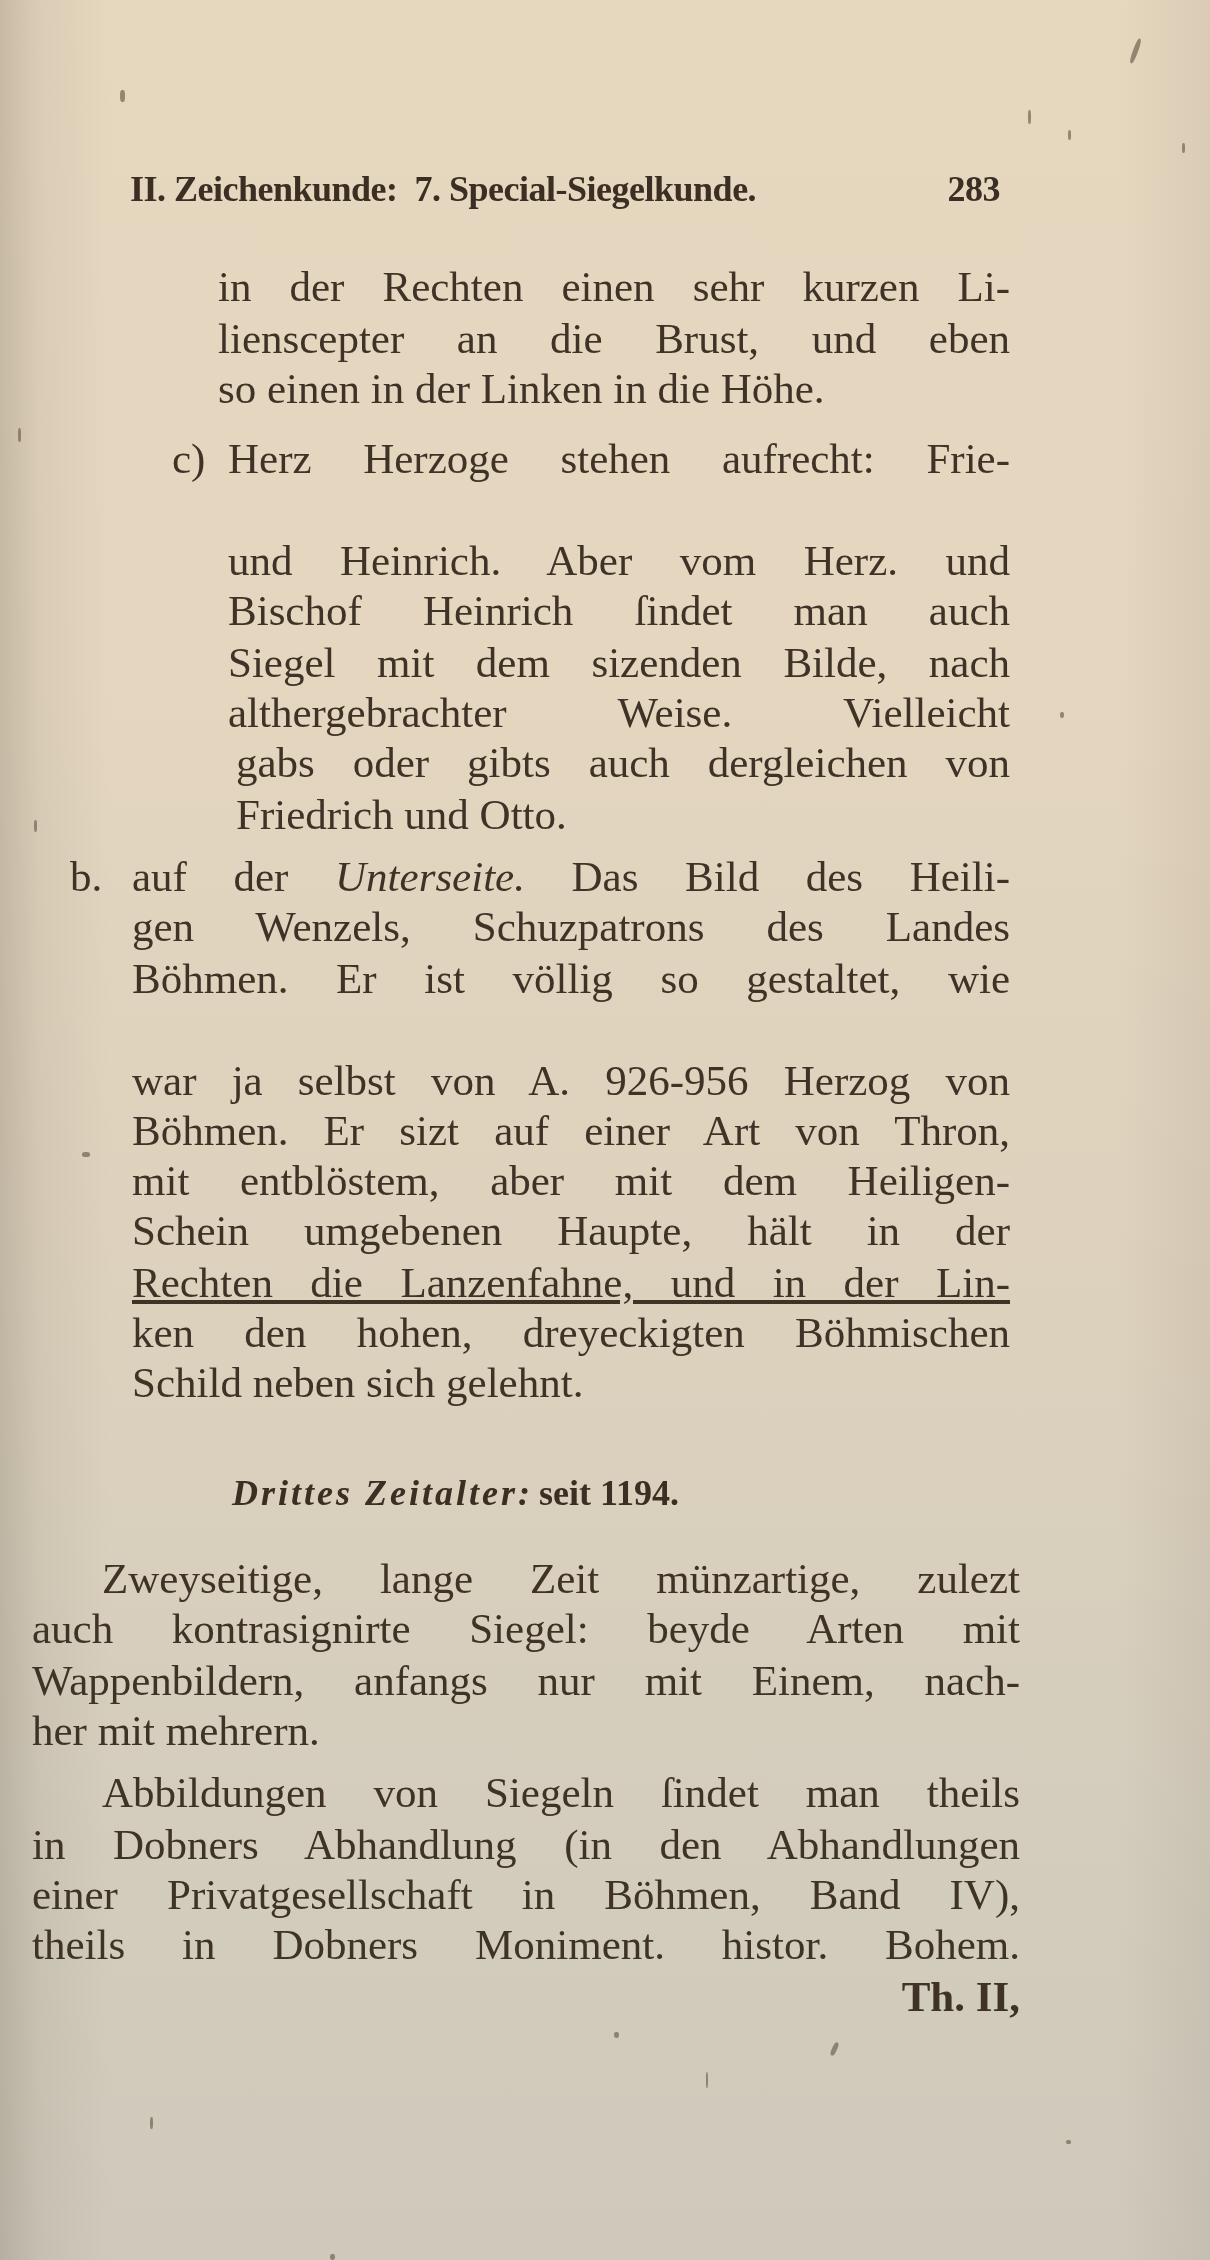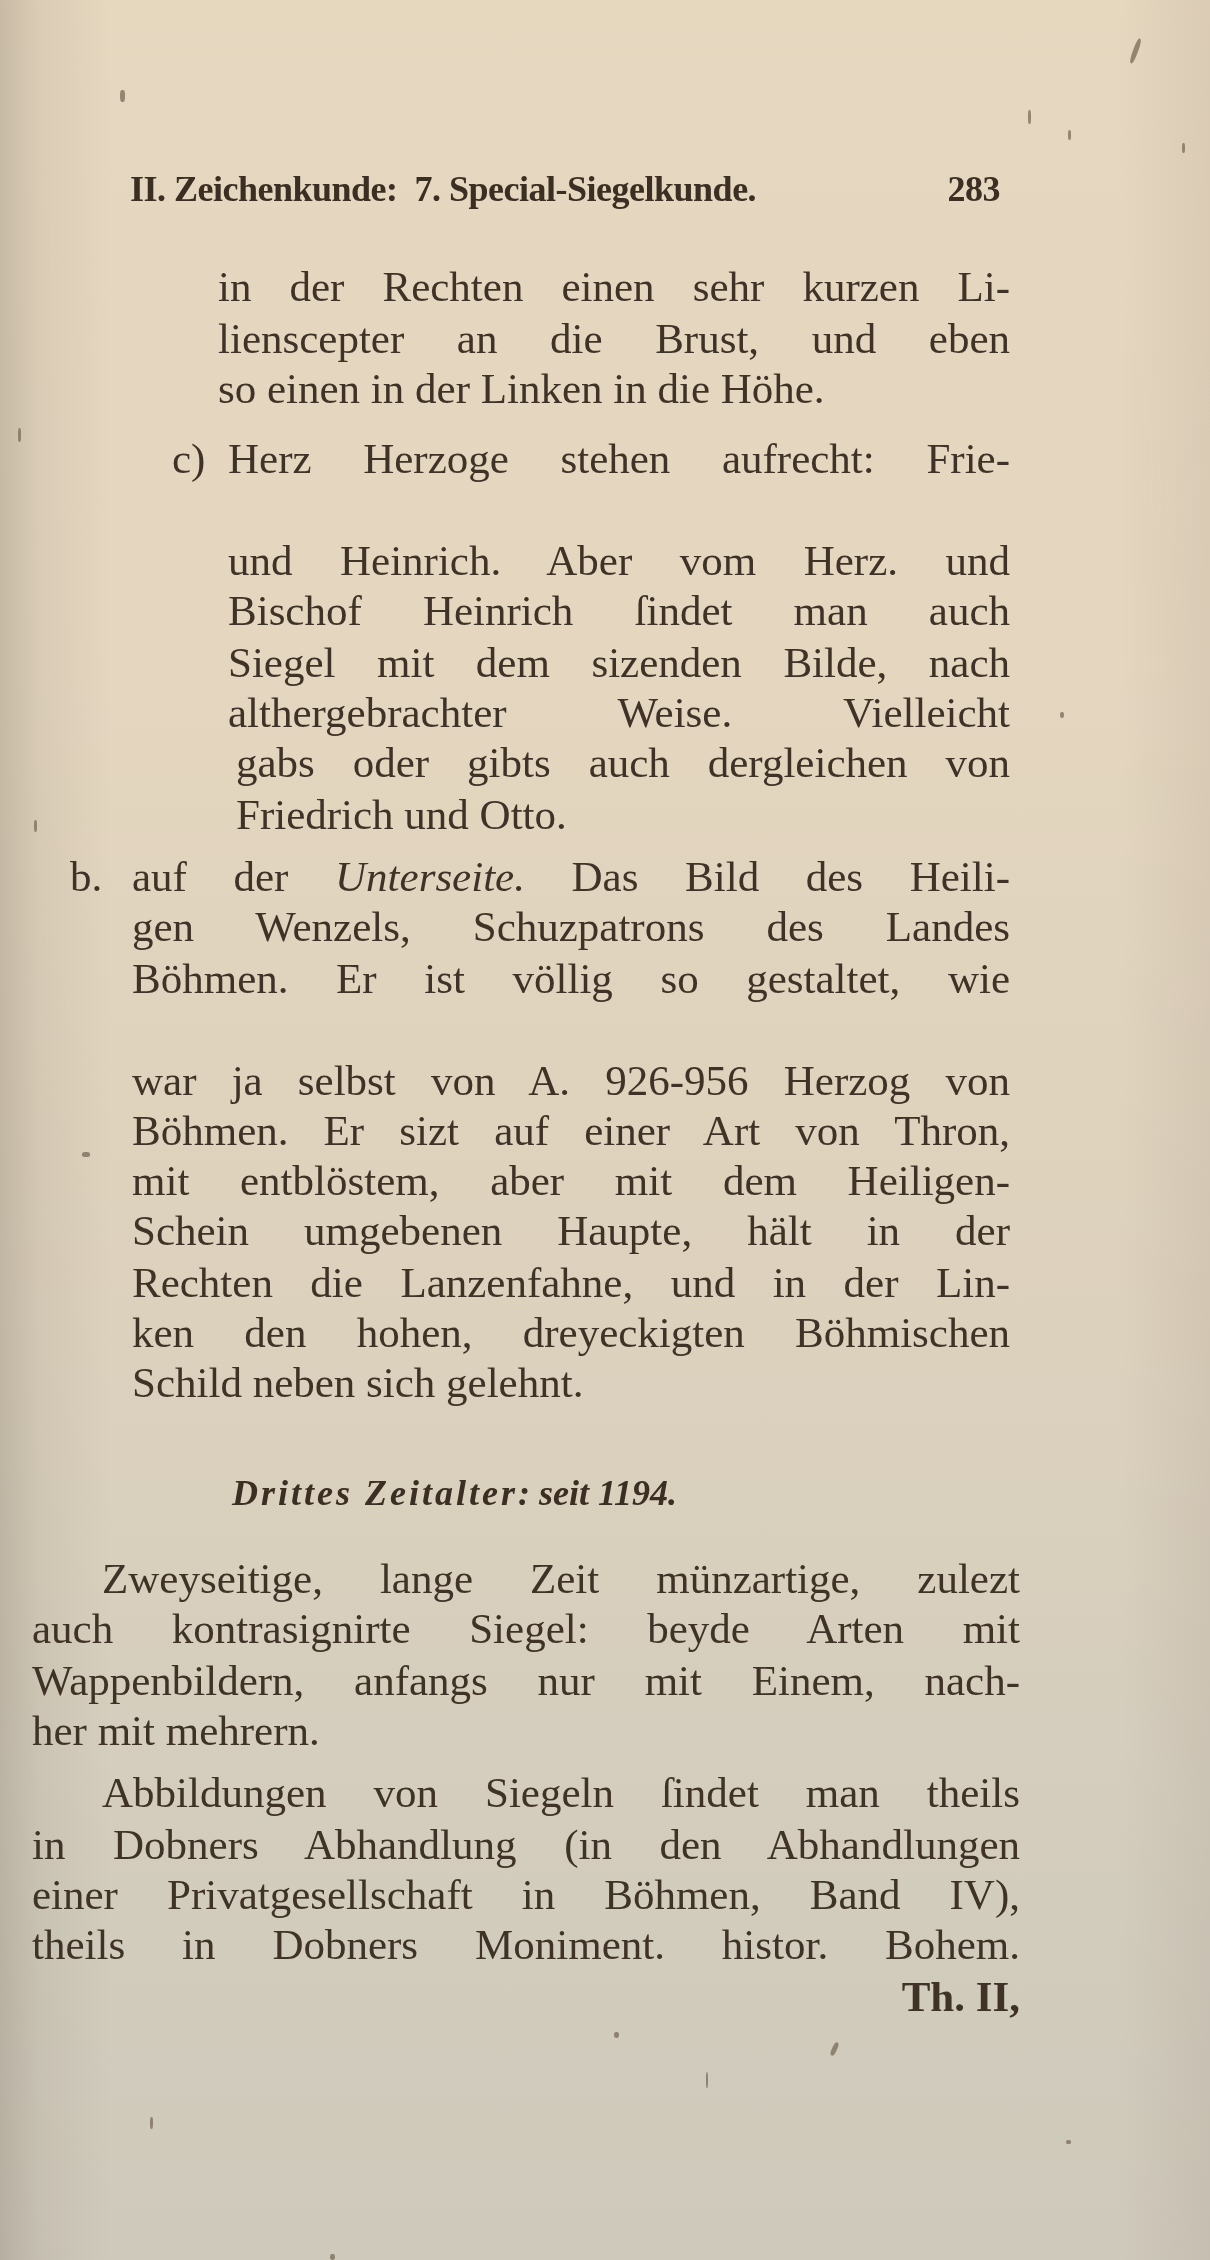--- a/index.html
+++ b/index.html
@@ -79,21 +79,20 @@
       font-size: 36px;
       color: #3b2e22;
       white-space: nowrap;
     }
     .heading .h-ital {
       font-style: italic;
       letter-spacing: 3px;
     }
     .heading .h-rest {
       margin-left: 6px;
-      font-style: italic;
     }
   </style>
 </head>
 <body>
 
 <div class="page">
 
   <div class="speck" style="left:120px;top:90px;width:5px;height:12px;"></div>
   <div class="speck" style="left:1133px;top:38px;width:5px;height:26px;transform:rotate(20deg);"></div>
   <div class="speck" style="left:1028px;top:110px;width:3px;height:14px;"></div>
@@ -131,21 +130,21 @@
   <div class="line" style="left:70px;top:852px;width:auto;text-align:left;text-align-last:left;">b.</div>
   <div class="line" style="left:132px;top:852px;width:878px;">
     <span>auf der </span><span class="italic">Unterseite.</span><span> Das Bild des Heili-</span>
   </div>
   <div class="line" style="left:132px;top:902px;width:878px;">gen Wenzels, Schuzpatrons des Landes</div>
   <div class="line" style="left:132px;top:954px;width:878px;">Böhmen. Er ist völlig so gestaltet, wie</div>
   <div class="line" style="left:132px;top:1056px;width:878px;">war ja selbst von A. 926-956 Herzog von</div>
   <div class="line" style="left:132px;top:1106px;width:878px;">Böhmen. Er sizt auf einer Art von Thron,</div>
   <div class="line" style="left:132px;top:1156px;width:878px;">mit entblöstem, aber mit dem Heiligen-</div>
   <div class="line" style="left:132px;top:1206px;width:878px;">Schein umgebenen Haupte, hält in der</div>
-  <div class="line" style="left:132px;top:1258px;width:878px;">Rechten die Lanzenfahne, und in der Lin-</div>
+  <div class="line" style="left:132px;top:1258px;width:878px;text-decoration:underline;">Rechten die Lanzenfahne, und in der Lin-</div>
   <div class="line" style="left:132px;top:1308px;width:878px;">ken den hohen, dreyeckigten Böhmischen</div>
   <div class="line last" style="left:132px;top:1358px;width:878px;">Schild neben sich gelehnt.</div>
 
   <div class="heading">
     <span class="h-ital">Drittes Zeitalter:</span><span class="h-rest">seit 1194.</span>
   </div>
 
   <div class="line" style="left:102px;top:1554px;width:918px;">Zweyseitige, lange Zeit münzartige, zulezt</div>
   <div class="line" style="left:32px;top:1604px;width:988px;">auch kontrasignirte Siegel: beyde Arten mit</div>
   <div class="line" style="left:32px;top:1656px;width:988px;">Wappenbildern, anfangs nur mit Einem, nach-</div>

